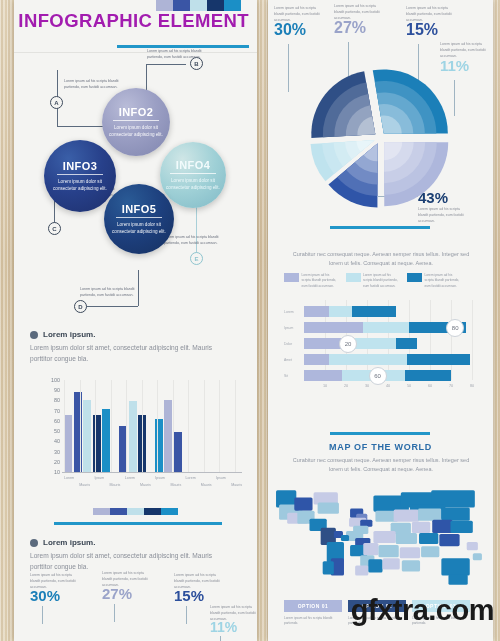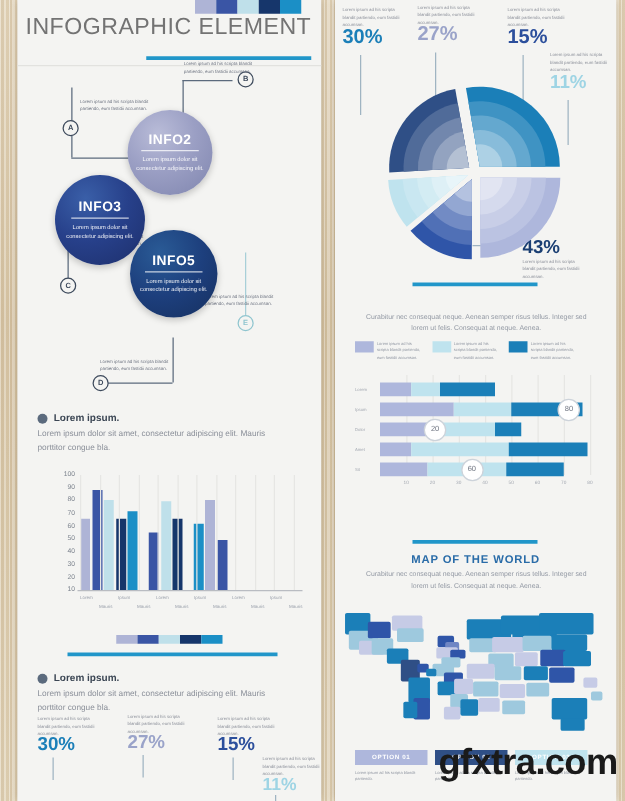--- a/index.html
+++ b/index.html
@@ -29,22 +29,22 @@
   }
   #panel-left  { left: 14px;  top: 0; width: 243px; height: 641px; }
   #panel-right { left: 268px; top: 0; width: 225px; height: 641px; }
 
   
   .swatch-row { position: absolute; top: 0; left: 142px; display: flex; }
   .swatch-row i { display: block; width: 17px; height: 11px; }
 
   .hdr-wrap { position: absolute; top: 12px; right: 8px; text-align: right; }
   .hdr-title {
-    font-size: 18.5px; font-weight: normal; letter-spacing: .4px;
-    color: #737373; line-height: 1;
+    font-size: 18.5px; font-weight: bold; letter-spacing: .4px;
+    color: #a21caf; line-height: 1;
   }
   .hdr-sub {
     font-size: 12.5px; letter-spacing: 1.7px; margin-top: 3px; line-height: 1;
   }
   .hdr-sub .grey { color: #9a9a9a; }
   .hdr-sub .blue { color: #2196c9; font-weight: bold; }
   .hdr-rule {
     position: absolute; top: 45px; right: 8px; width: 132px; height: 2.5px;
     background: #2196c9;
   }
@@ -217,20 +217,25 @@
       <div class="note" style="left:66px; top:230px;">Lorem ipsum ad his scripta blandit partiendo, eum fastidii accumsan.</div>
       <div class="note" style="left:150px; top:178px;">Lorem ipsum ad his scripta blandit partiendo, eum fastidii accumsan.</div>
 
       <div class="circ" id="circ-info2">
         <div class="ttl">INFO2</div>
         <div class="rule"></div>
         <div class="sub">Lorem ipsum dolor sit consectetur adipiscing elit.</div>
       </div>
       <div class="circ" id="circ-info3">
         <div class="ttl">INFO3</div>
+        <div class="rule"></div>
+        <div class="sub">Lorem ipsum dolor sit consectetur adipiscing elit.</div>
+      </div>
+      <div class="circ" id="circ-info4">
+        <div class="ttl">INFO4</div>
         <div class="rule"></div>
         <div class="sub">Lorem ipsum dolor sit consectetur adipiscing elit.</div>
       </div>
       <div class="circ" id="circ-info5">
         <div class="ttl">INFO5</div>
         <div class="rule"></div>
         <div class="sub">Lorem ipsum dolor sit consectetur adipiscing elit.</div>
       </div>
     </div>
 

